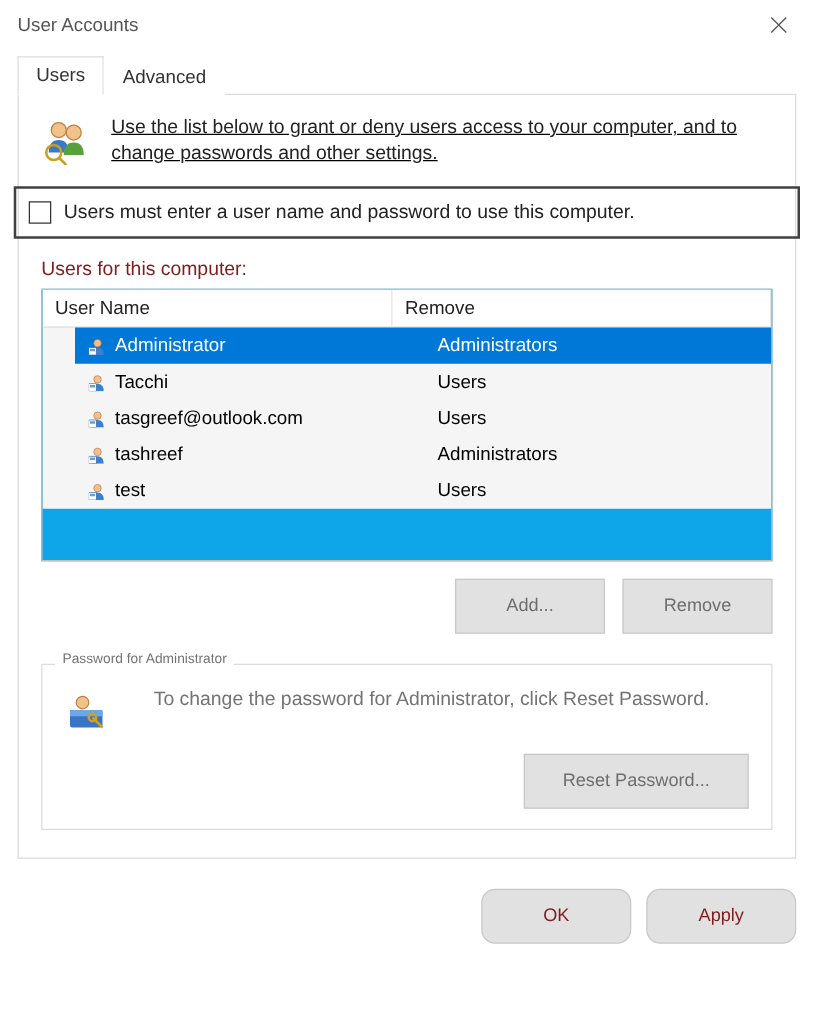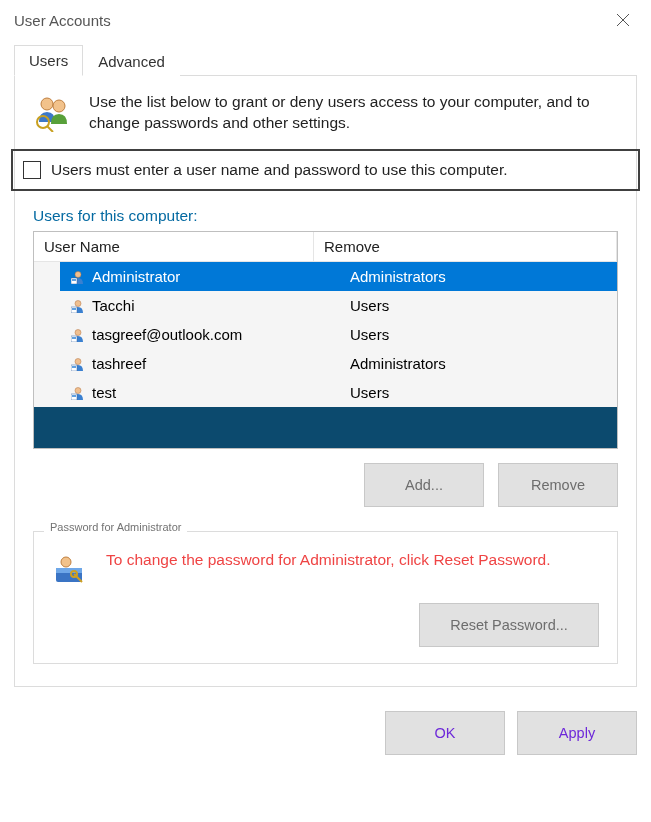--- a/index.html
+++ b/index.html
@@ -54,20 +54,21 @@
   .panel {
     border: 1px solid #dcdcdc;
     border-top: none;
     padding: 16px 18px 22px 18px;
   }
   .intro {
     display: flex;
     align-items: flex-start;
     gap: 16px;
     margin-bottom: 14px;
+    text-decoration: underline;
   }
   .intro-text {
     font-size: 15.5px;
     color: #222;
     line-height: 1.35;
   }
   
   .highlight-box {
     border: 2px solid #404040;
     padding: 10px 10px;
@@ -82,25 +83,25 @@
   }
   .checkbox {
     width: 18px; height: 18px;
     border: 1px solid #333;
     background: #fff;
     display: inline-block;
   }
   .section-label {
     font-size: 15.5px;
     margin-bottom: 6px;
-    color: #0369a1;
+    color: #7f1d1d;
   }
   .listview {
     border: 1px solid #bfbfbf;
-    background: #0c4a6e;
+    background: #0ea5e9;
     height: 218px;
     overflow: hidden;
   }
   .listhead {
     display: flex;
     background: #fff;
     border-bottom: 1px solid #e5e5e5;
     font-size: 15px;
     color: #222;
   }
@@ -144,21 +145,21 @@
     min-width: 120px;
     height: 44px;
     border: 1px solid #c8c8c8;
     background: #e1e1e1;
     font-family: inherit;
     font-size: 14.5px;
     color: #6d6d6d;
     cursor: pointer;
     padding: 0 18px;
   }
-  button.win.enabled { color: #6d28d9; }
+  button.win.enabled { color: #7f1d1d; border-radius: 11px; }
   
   .groupbox {
     border: 1px solid #dcdcdc;
     margin-top: 24px;
     padding: 18px 18px 16px 18px;
     position: relative;
   }
   .groupbox .legend {
     position: absolute;
     top: -11px;
@@ -168,22 +169,23 @@
     font-size: 11px;
     color: #737373;
   }
   .pw-row {
     display: flex;
     align-items: flex-start;
     gap: 18px;
   }
   .pw-text {
     font-size: 15.5px;
-    color: #ef4444;
+    color: #737373;
     line-height: 1.35;
+    margin-left: 17px;
   }
   .pw-btn-row {
     display: flex;
     justify-content: flex-end;
     margin-top: 14px;
   }
   button.win.wide { min-width: 180px; }
   
   .footer {
     display: flex;

